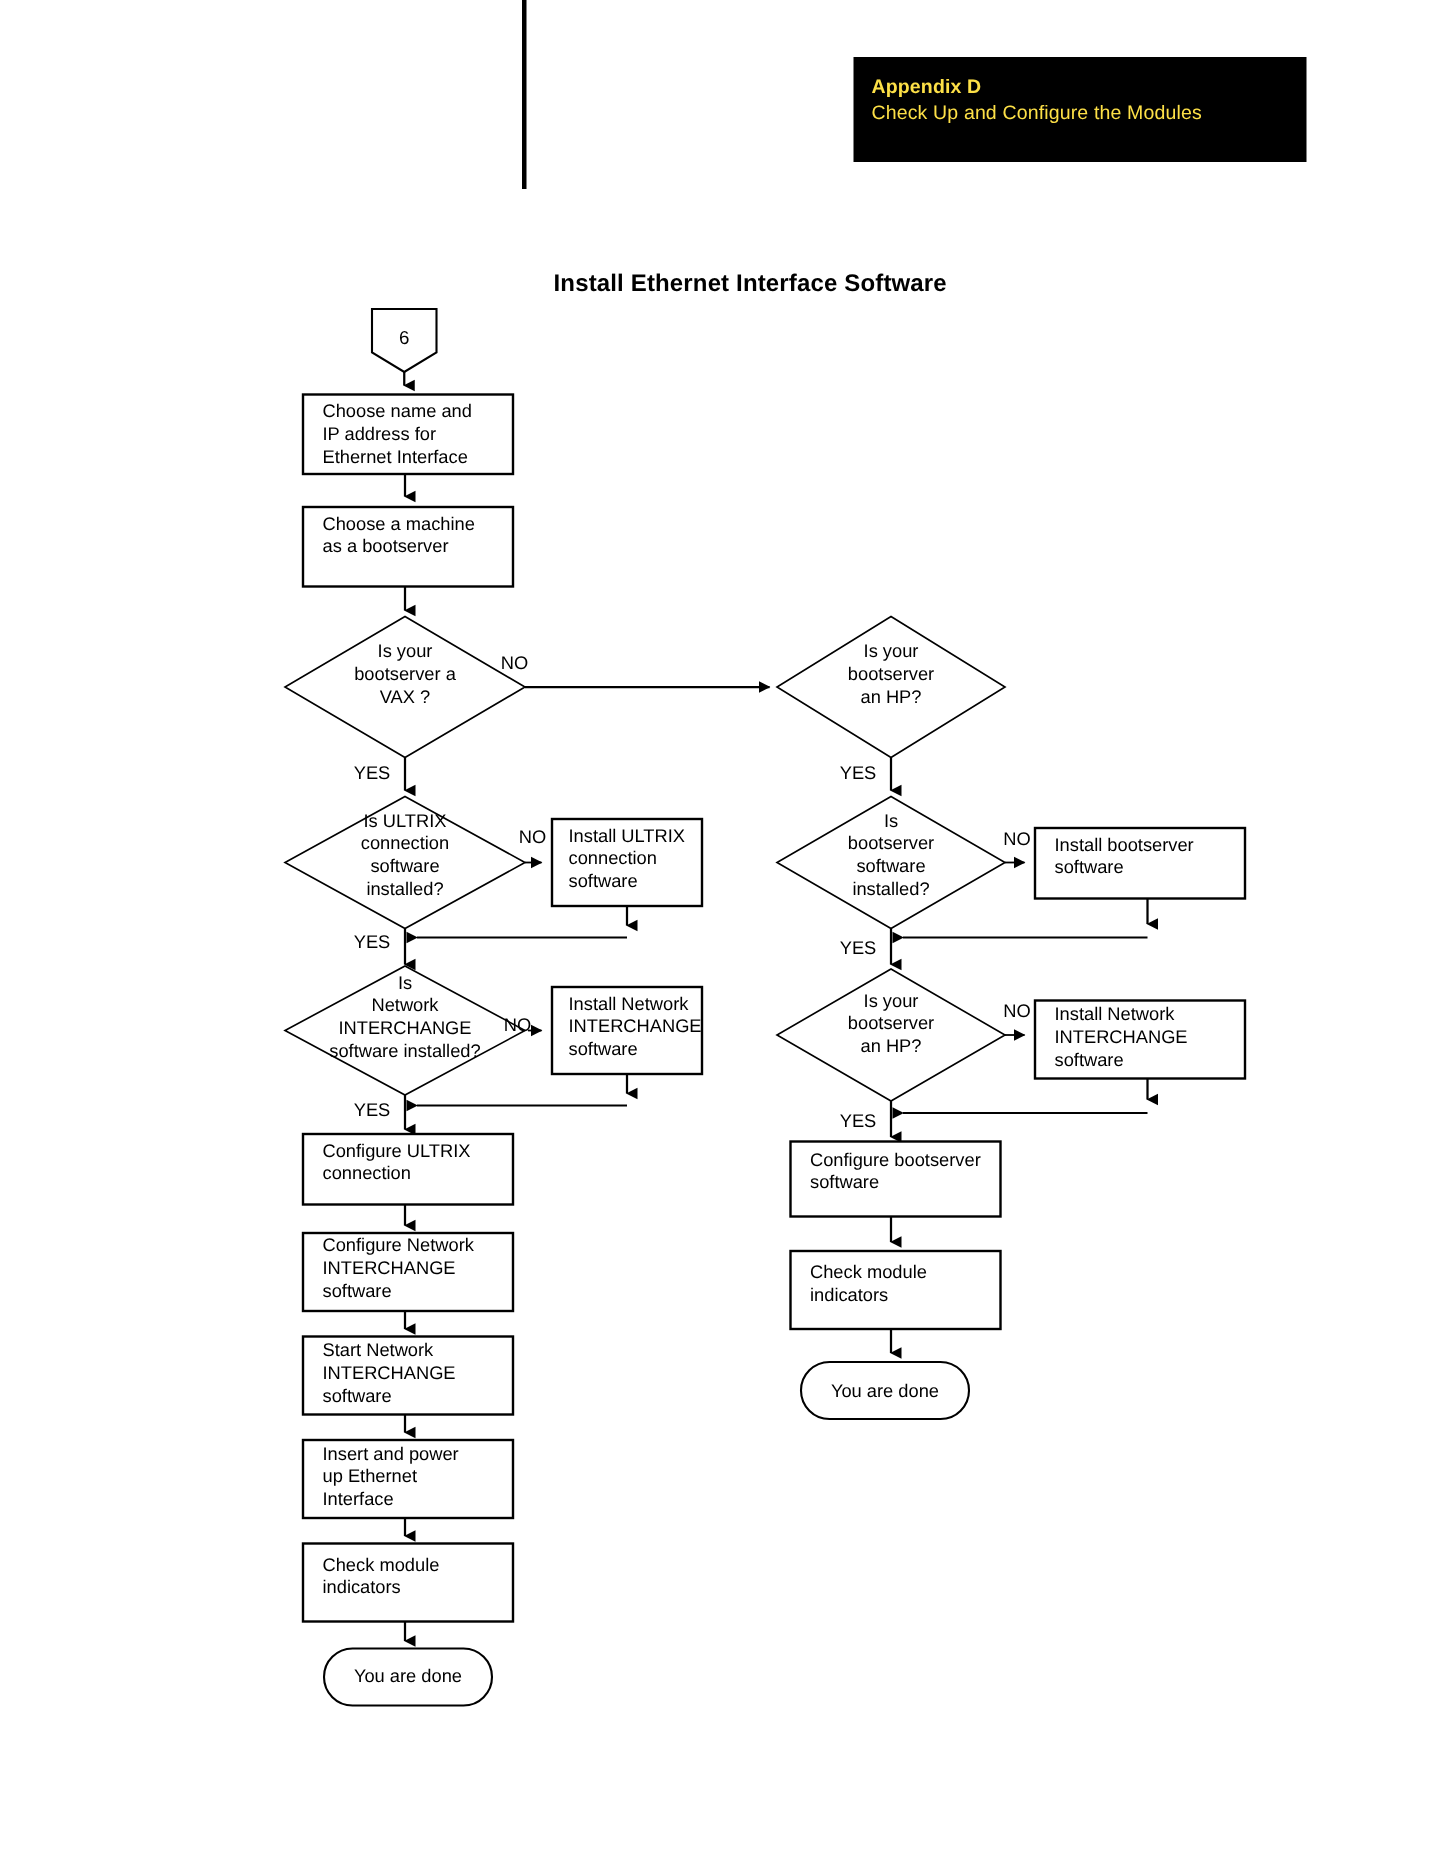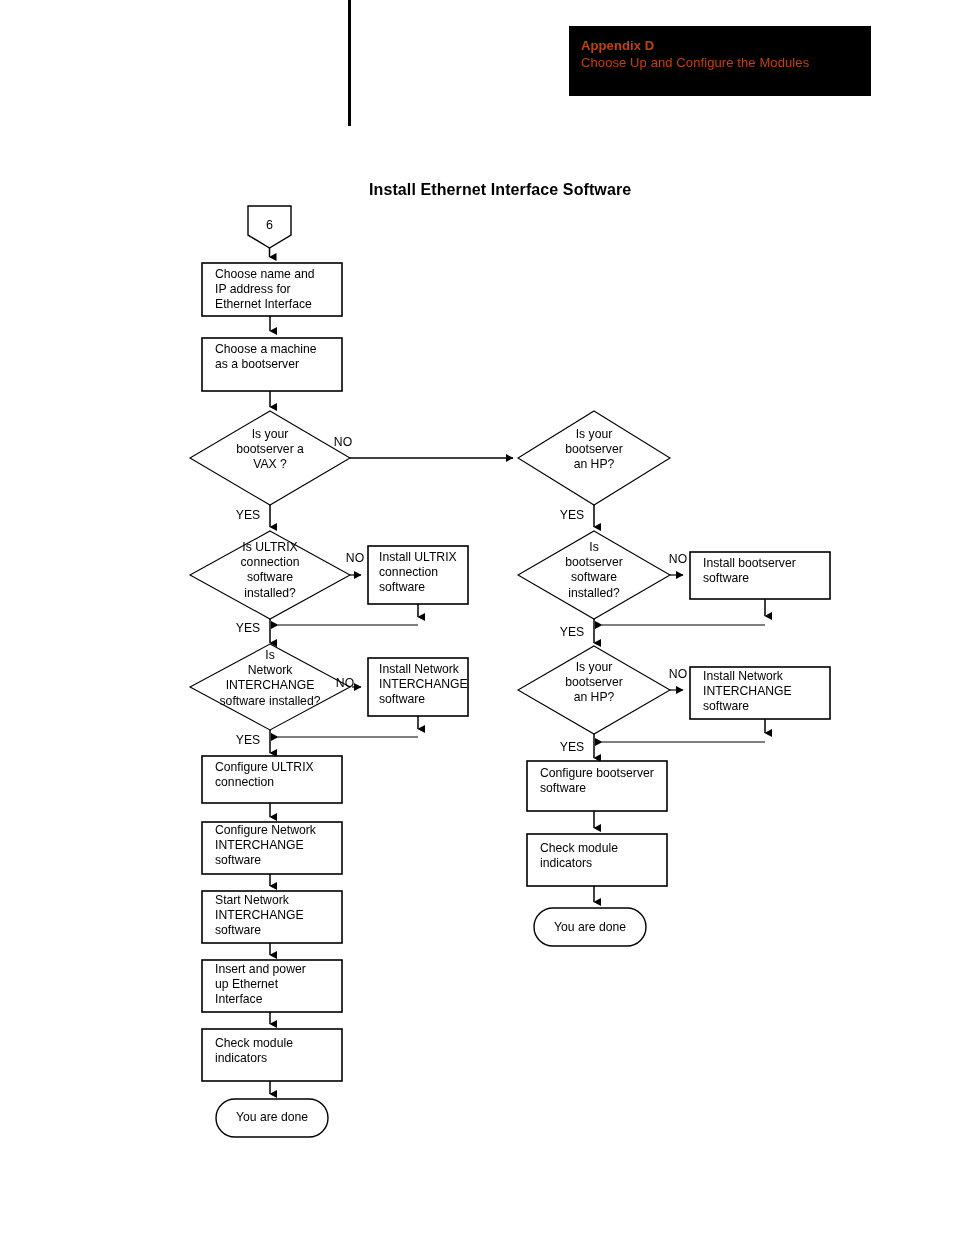--- a/index.html
+++ b/index.html
@@ -25,25 +25,25 @@
     left: 348px;
     top: 0px;
     width: 3px;
     height: 126px;
     background: #000000;
   }
   
   #header-banner {
     position: absolute;
     left: 569px;
-    top: 26px;
+    top: 38px;
     width: 302px;
     height: 70px;
     background: #000000;
-    color: #c2410c;
+    color: #fde047;
     box-sizing: border-box;
     padding: 11px 0 0 12px;
   }
   #header-banner .appendix {
     font-size: 13px;
     font-weight: bold;
     line-height: 17px;
     letter-spacing: 0.1px;
   }
   #header-banner .subtitle {
@@ -115,21 +115,21 @@
 </style>
 </head>
 <body>
 
 <div id="page">
 
   <div id="edge-rule"></div>
 
   <div id="header-banner">
     <div class="appendix">Appendix D</div>
-    <div class="subtitle">Choose Up and Configure the Modules</div>
+    <div class="subtitle">Check Up and Configure the Modules</div>
   </div>
 
   <div id="figure-title">Install Ethernet Interface Software</div>
 
   <svg id="flow-svg" width="954" height="1235" viewBox="0 0 954 1235">
     <defs>
       <marker id="arrowDown" markerWidth="9" markerHeight="9" refX="4.5" refY="7.6" orient="auto" markerUnits="userSpaceOnUse">
         <path d="M0.6,0.6 L4.5,8.2 L8.4,0.6 Z" fill="#000000"></path>
       </marker>
       <marker id="arrowRight" markerWidth="9" markerHeight="9" refX="7.6" refY="4.5" orient="auto" markerUnits="userSpaceOnUse">

